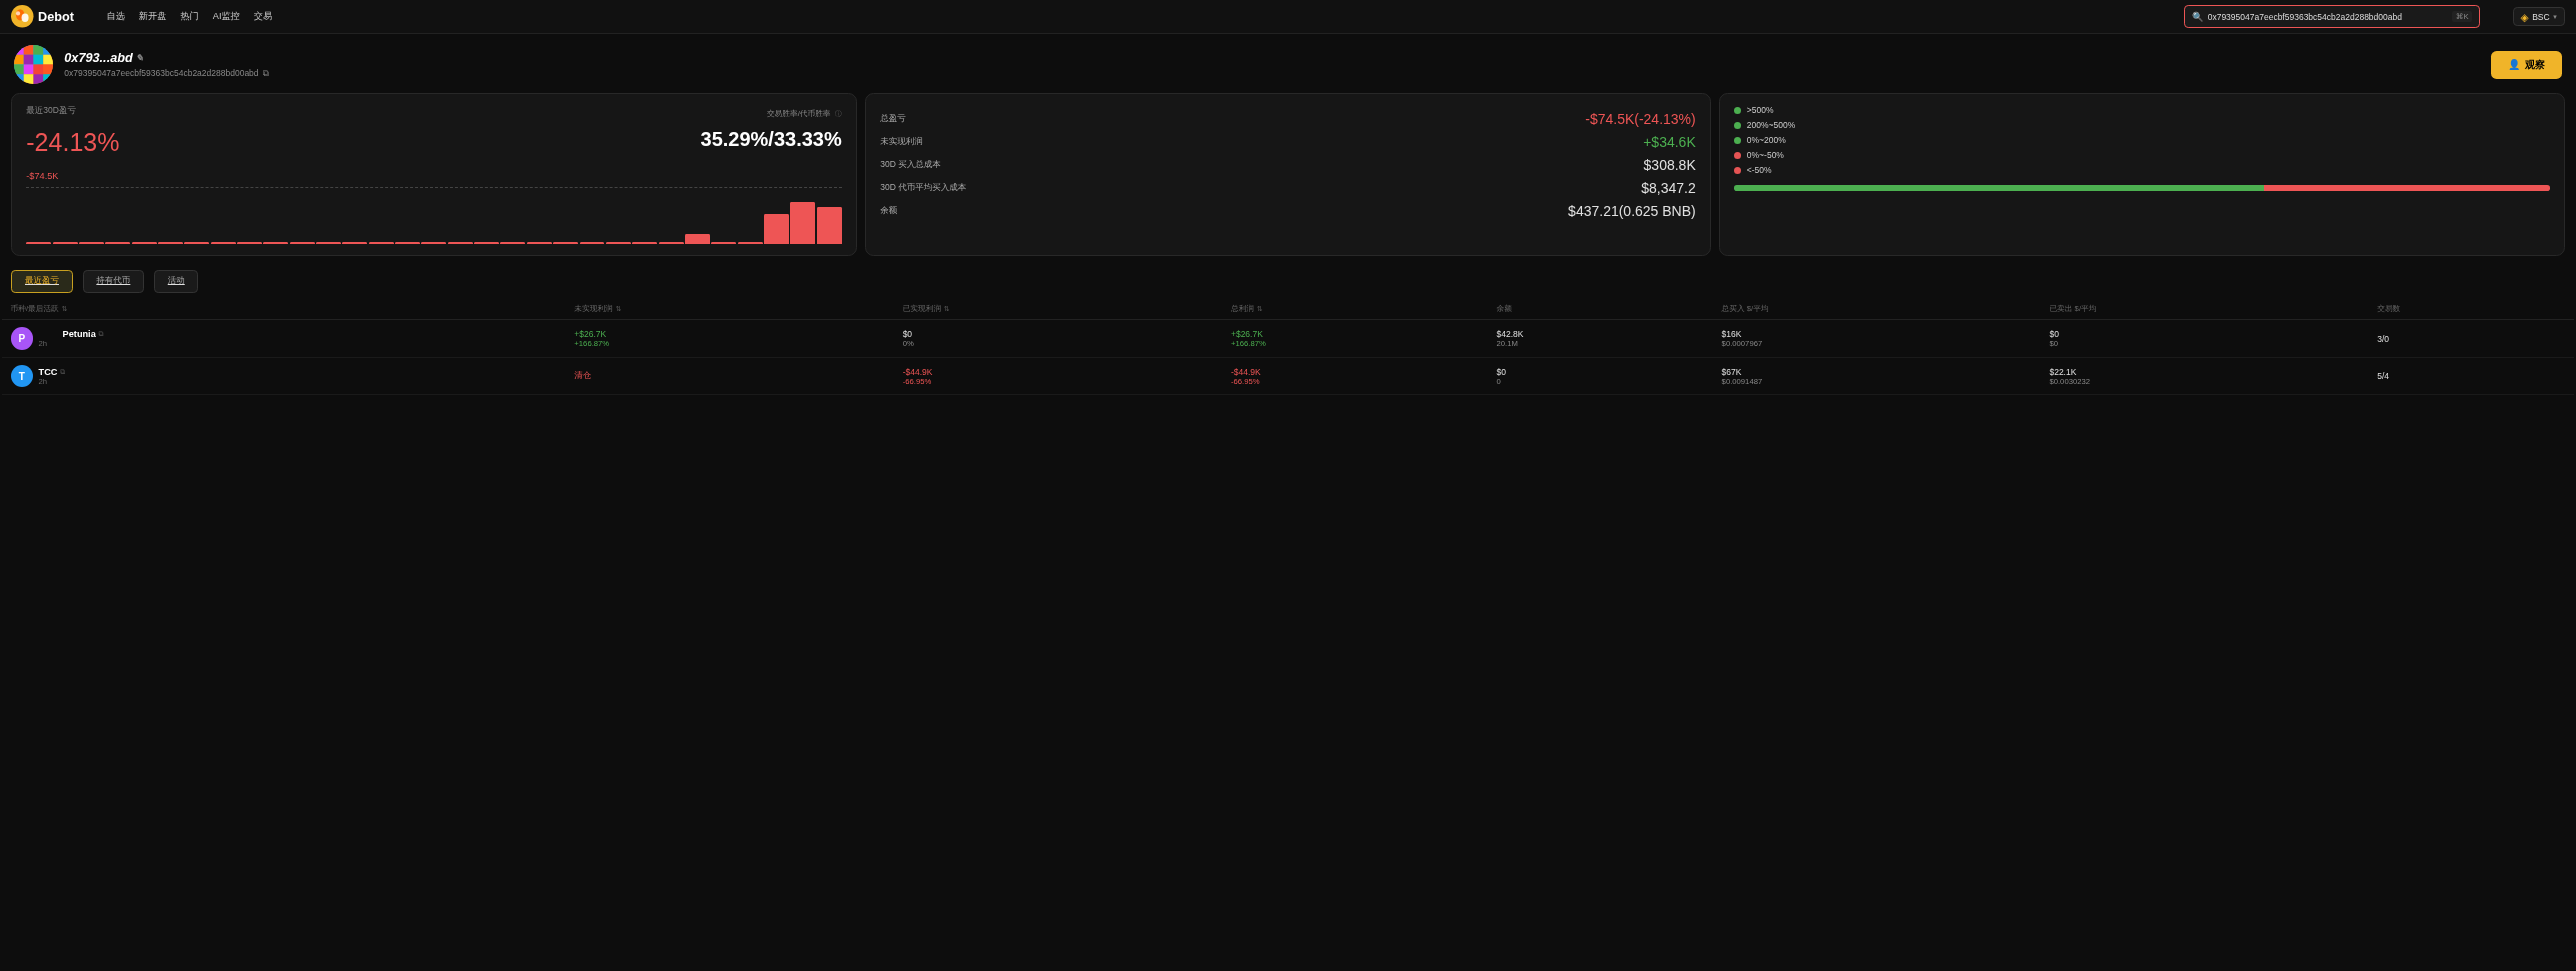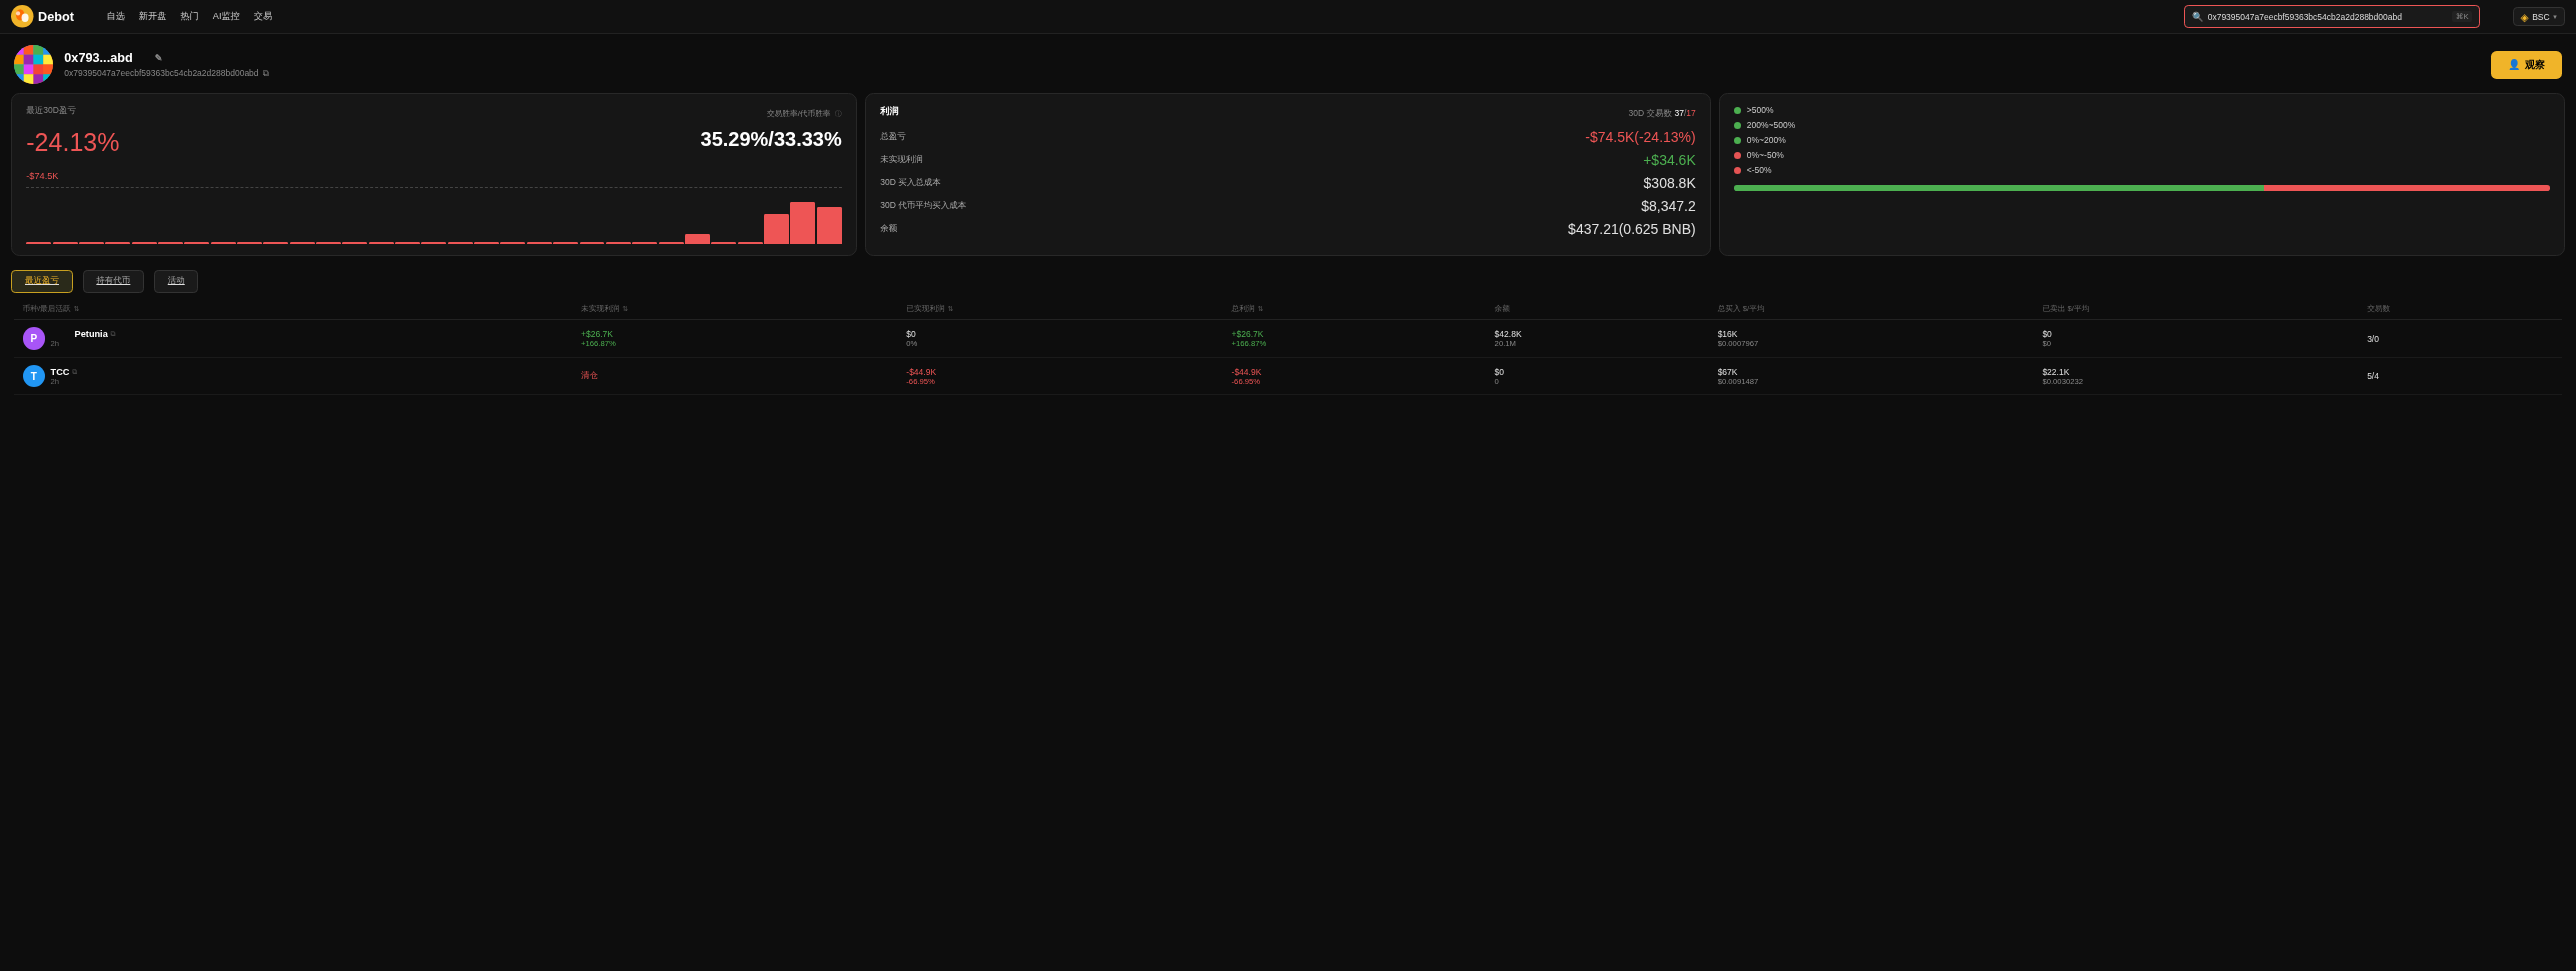--- a/index.html
+++ b/index.html
@@ -121,21 +121,22 @@
       display: flex;
       flex-direction: column;
       gap: 2.8px;
     }
     .profile-name {
       font-size: 12.7px;
       font-weight: 600;
       color: #fff;
       display: flex;
       align-items: center;
-      gap: 22px;
+      gap: 3px;
+      font-style: italic;
     }
     .edit-icon { color: #888; font-size: 9.2px; cursor: pointer; }
     .profile-address {
       font-size: 8.5px;
       color: #888;
       display: flex;
       align-items: center;
       gap: 4.2px;
     }
     .copy-icon { color: #888; font-size: 8.5px; cursor: pointer; }
@@ -306,21 +307,21 @@
       cursor: pointer;
     }
     .tab-btn.active {
       background: #2a2a1a;
       border-color: #c8a020;
       color: #f0b429;
     }
 
     
     .table-section {
-      padding: 0 14px;
+      padding: 0 2px;
     }
     .data-table {
       width: 100%;
       border-collapse: collapse;
     }
     .data-table th {
       padding: 5.6px 8.5px;
       text-align: left;
       font-size: 7.7px;
       color: #666;
@@ -489,27 +490,20 @@
         <div class="bar-segment bar-neg" style="height:1.4px;"></div>
         <div class="bar-segment bar-neg" style="height:1.4px;"></div>
         <div class="bar-segment bar-pos" style="height:30px;"></div>
         <div class="bar-segment bar-pos" style="height:42px;"></div>
         <div class="bar-segment bar-pos" style="height:37px;"></div>
       </div>
     </div>
   </div>
 
   <div class="card">
-    <div class="card2-header">
-      <span class="card-label" style="color:#fff;font-size:9.2px;font-weight:600;">利润</span>
-      <span class="trades-count">
-        <span>30D 交易数</span>
-        <span class="num"> <span>37</span></span>/<span class="red" style="color:#e55;">17</span>
-      </span>
-    </div>
     <div class="profit-grid">
       <div class="profit-row">
         <span>总盈亏</span>
         <span class="profit-val red">-$74.5K(-24.13%)</span>
       </div>
       <div class="profit-row">
         <span>未实现利润</span>
         <span class="profit-val green">+$34.6K</span>
       </div>
       <div class="profit-row">

